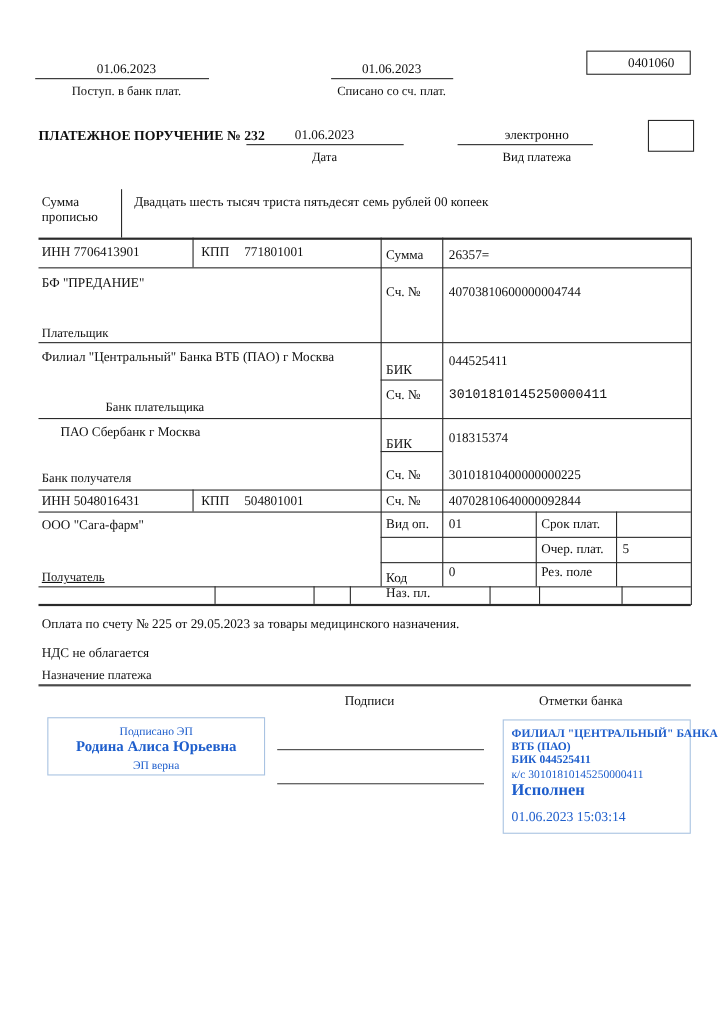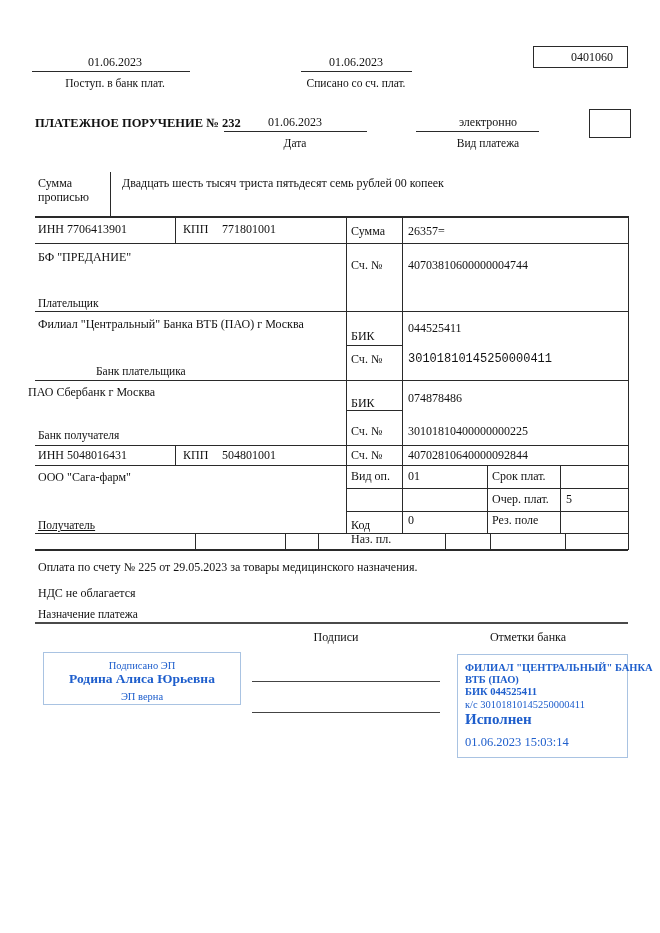--- a/index.html
+++ b/index.html
@@ -92,23 +92,23 @@
   <div class="t" style="left:351px;top:258px;">Сч. №</div>
   <div class="t" style="left:408px;top:258px;">40703810600000004744</div>
 
   <div class="t" style="left:38px;top:317px;">Филиал "Центральный" Банка ВТБ (ПАО) г Москва</div>
   <div class="t" style="left:351px;top:329px;">БИК</div>
   <div class="t" style="left:408px;top:321px;">044525411</div>
   <div class="t" style="left:351px;top:352px;">Сч. №</div>
   <div class="t" style="left:408px;top:352px;font-family:Liberation Mono, monospace;">30101810145250000411</div>
   <div class="t sm" style="left:48px;top:364px;margin-left:48px;">Банк плательщика</div>
 
-  <div class="t" style="left:28px;top:385px;text-align:center;">ПАО Сбербанк г Москва</div>
+  <div class="t" style="left:55px;top:385px;text-align:center;">ПАО Сбербанк г Москва</div>
   <div class="t" style="left:351px;top:396px;">БИК</div>
-  <div class="t" style="left:408px;top:391px;">074878486</div>
+  <div class="t" style="left:408px;top:391px;">018315374</div>
   <div class="t" style="left:351px;top:424px;">Сч. №</div>
   <div class="t" style="left:408px;top:424px;">30101810400000000225</div>
   <div class="t sm" style="left:38px;top:428px;">Банк получателя</div>
 
   <div class="t" style="left:38px;top:448px;">ИНН 5048016431</div>
   <div class="t" style="left:183px;top:448px;">КПП</div>
   <div class="t" style="left:222px;top:448px;">504801001</div>
   <div class="t" style="left:351px;top:448px;">Сч. №</div>
   <div class="t" style="left:408px;top:448px;">40702810640000092844</div>
 

